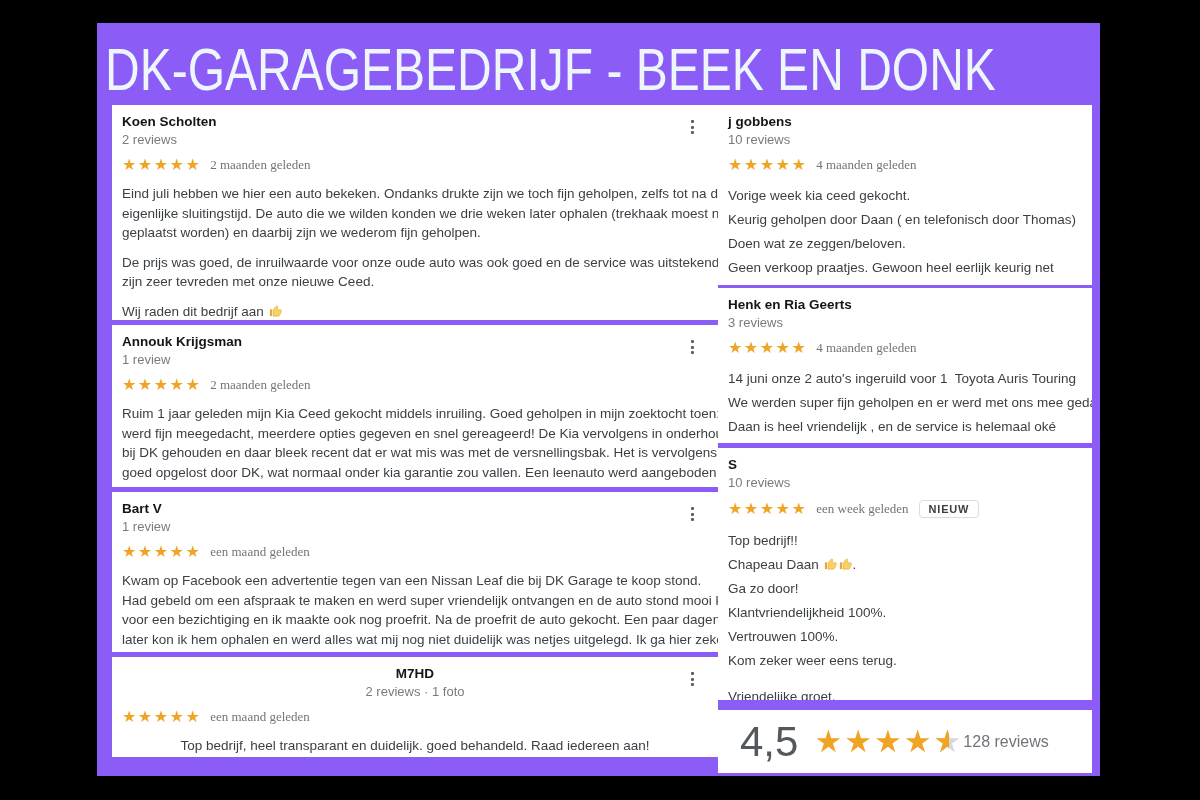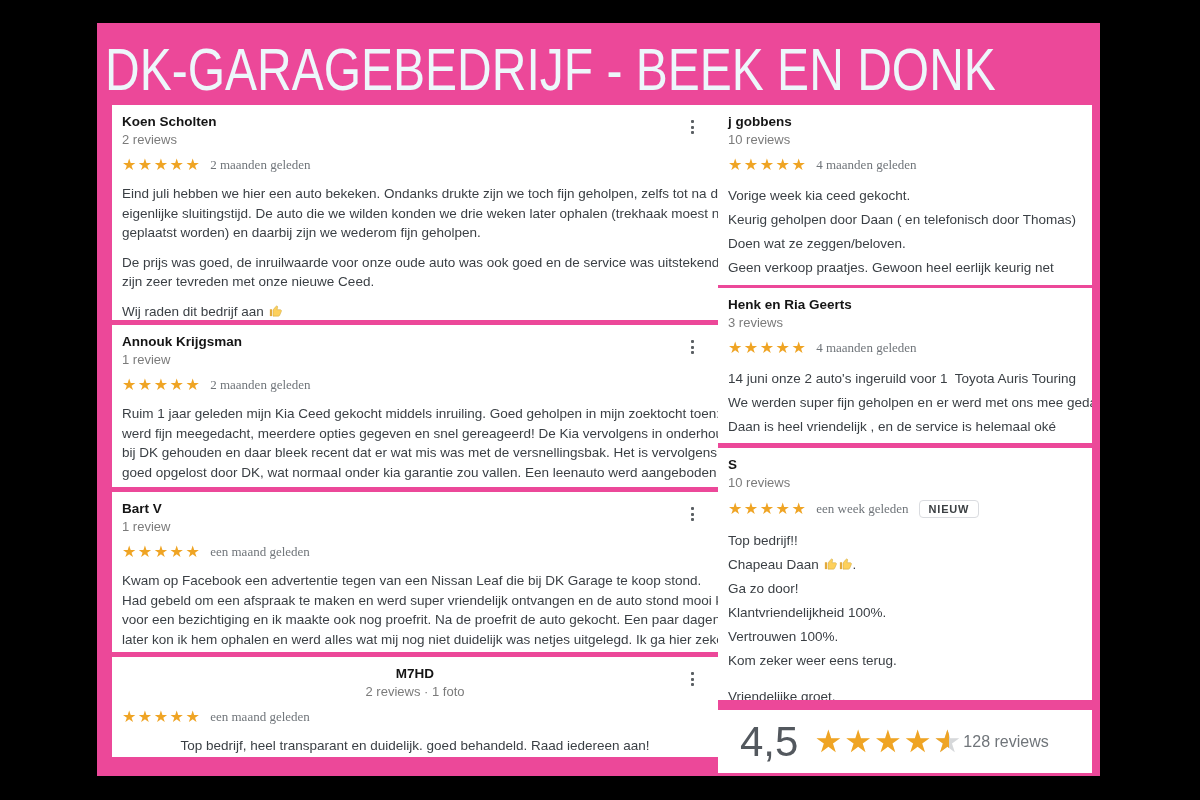--- a/index.html
+++ b/index.html
@@ -1,18 +1,18 @@
 <!DOCTYPE html>
 <html><head>
 <meta charset="utf-8">
 <style>
   html,body{margin:0;padding:0;background:#000;width:1200px;height:800px;overflow:hidden;
     font-family:"Liberation Sans", sans-serif;}
   .stage{position:relative;width:1200px;height:800px;background:#000;}
-  .panel{position:absolute;left:97px;top:23px;width:1003px;height:753px;background:#ec4899;}
+  .panel{position:absolute;left:97px;top:23px;width:1003px;height:753px;background:#8b5cf6;}
   .app-title{position:absolute;left:8px;top:12px;font-size:60px;font-weight:400;color:#EDF7FB;
     white-space:nowrap;transform:scaleX(0.80);transform-origin:left top;letter-spacing:0;}
   .card{position:absolute;background:#ffffff;overflow:hidden;box-sizing:border-box;padding:8px 10px;}
   .col-l{left:7px;width:606px;margin-left:8px;}
   .col-r{left:621px;width:374px;}
   #card-l0{top:82px;height:215px;}
   #card-l1{top:302px;height:162px;}
   #card-l2{top:469px;height:160px;}
   #card-l3{top:634px;height:100px;text-align:center;}
   #card-r0{top:82px;height:180px;}

